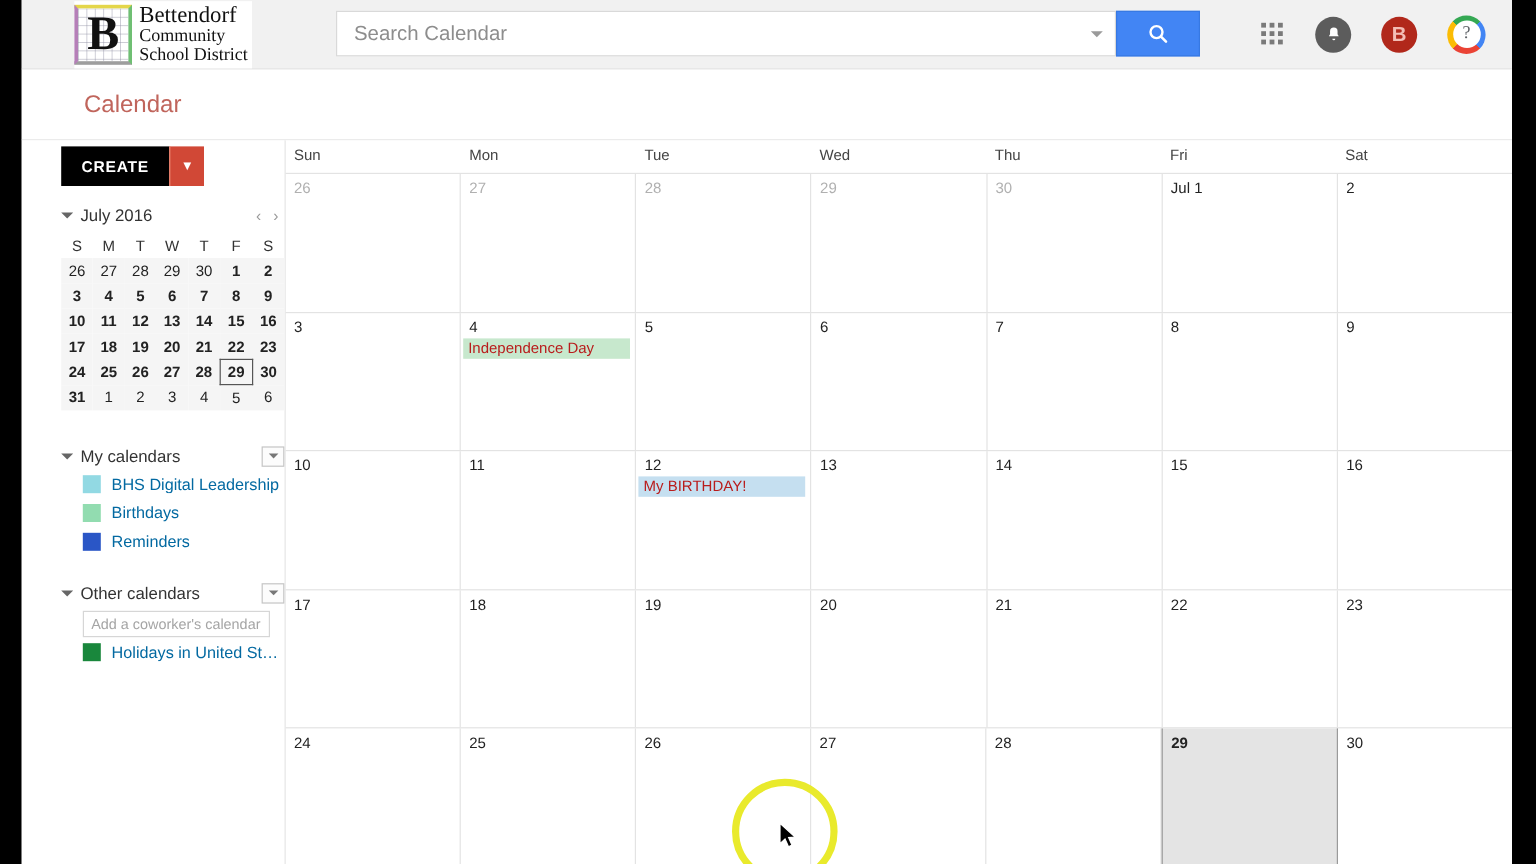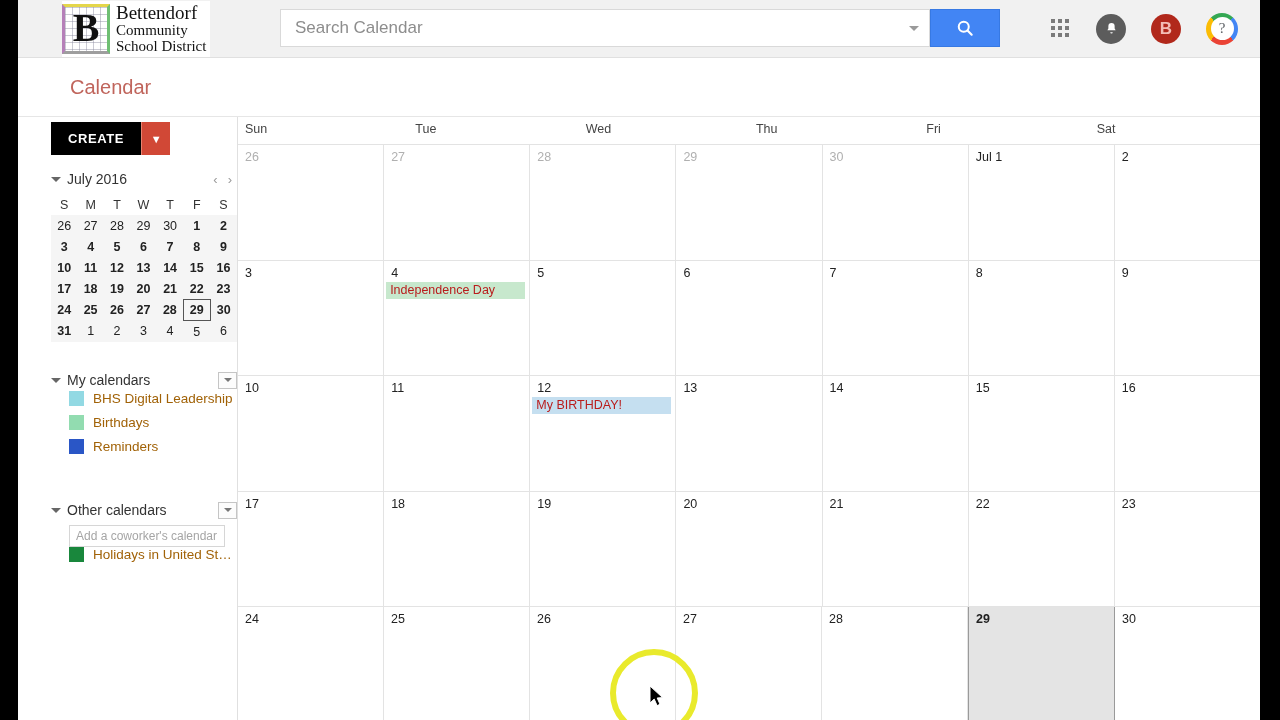--- a/index.html
+++ b/index.html
@@ -311,24 +311,24 @@
   .cal-sec-head .title { flex: 1; }
   .dropbox {
     width: 17px; height: 15px;
     border: 1px solid #c5c5c5;
     background: #fcfcfc;
     display: flex; align-items: center; justify-content: center;
     cursor: pointer;
   }
   .dropbox .caret-d { margin: 0; border-top-color: #777; }
   .cal-item {
-    display: flex; 
+    display: flex; align-items: center;
     height: 24px;
     font-size: 13.5px;
-    color: #a16207;
+    color: #0369a1;
     cursor: pointer;
   }
   .swatch {
     width: 15px; height: 15px;
     margin-right: 9px; margin-left: 18px;
     flex: 0 0 15px;
   }
   .add-cal-input {
     margin-left: 18px;
     margin-top: 4px;
@@ -616,41 +616,42 @@
               <span class="swatch" style="background: rgb(146, 220, 176);"></span>
               <span class="ellipsis">Birthdays</span>
             </div>
             <div class="cal-item">
               <span class="swatch" style="background: rgb(42, 86, 198);"></span>
               <span class="ellipsis">Reminders</span>
             </div>
           </div>
       </div>
 
-      <div class="cal-section" style="top:382px;">
+      <div class="cal-section" style="top:366px;">
         <div class="cal-sec-head">
           <span class="tri"></span>
           <span class="title">Other calendars</span>
           <span class="dropbox">
             <span class="caret-d"></span>
           </span>
         </div>
         <input class="add-cal-input" type="text" placeholder="Add a coworker's calendar" style="">
         <div id="other-cal-list">
             <div class="cal-item">
               <span class="swatch" style="background: rgb(25, 135, 60);"></span>
               <span class="ellipsis">Holidays in United Sta...</span>
             </div>
           </div>
       </div>
     </div>
 
     <div class="grid-area">
       <div class="dow-row" id="dow-row">
           <div class="dow">Sun</div>
+          <div class="dow">Mon</div>
           <div class="dow">Tue</div>
           <div class="dow">Wed</div>
           <div class="dow">Thu</div>
           <div class="dow">Fri</div>
           <div class="dow">Sat</div>
         </div>
       <div class="weeks" id="weeks">
           <div class="week">
             <div class="cell">
               <div class="daynum out">26</div>

